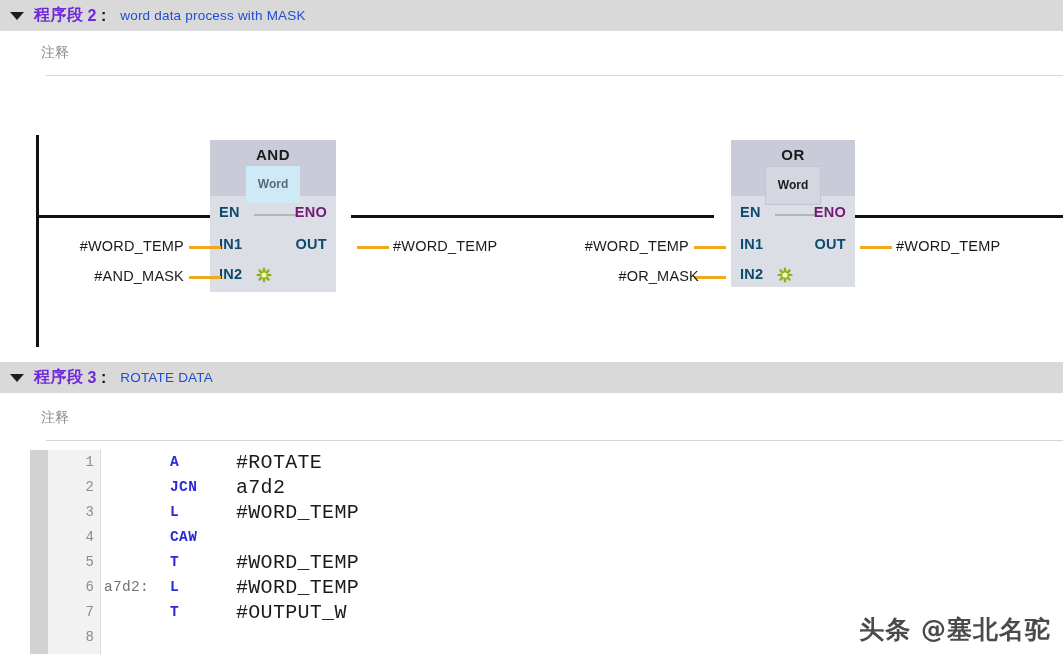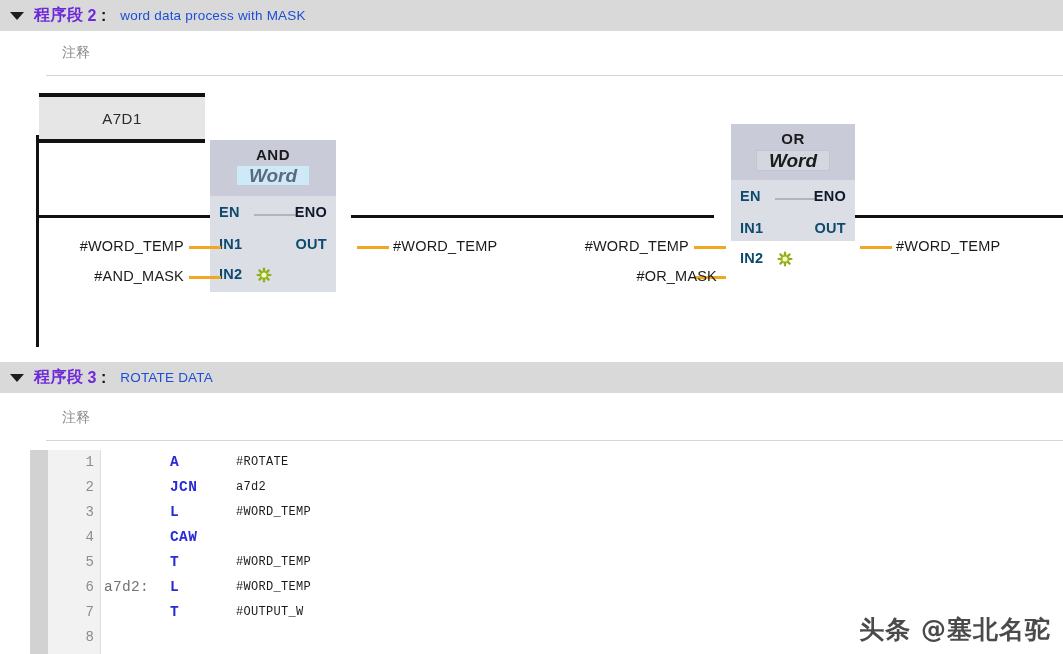--- a/index.html
+++ b/index.html
@@ -26,21 +26,21 @@
     margin-right:4px;white-space:nowrap;
   }
   .net-colon{font-weight:bold;font-size:16px;color:#111;margin-right:14px;}
   .net-desc{font-size:13.5px;color:#1d4ed8;letter-spacing:.2px;white-space:nowrap;}
 
   
   .comment-row{
     position:absolute;left:0;width:1063px;background:#fff;
   }
   .comment-row .cmt-inner{
-    position:absolute;left:62px;top:0;
+    position:absolute;left:41px;top:0;
   }
   .cmt-text{font-size:14px;color:#8a8a8a;line-height:20px;}
   .cmt-rule{
     position:absolute;left:46px;height:1px;background:#d6d6d6;right:0;
   }
 
   
   .lad{
     position:absolute;left:0;top:76px;width:1063px;height:277px;background:#fff;
   }
@@ -64,31 +64,31 @@
   .fb{
     position:absolute;background:#dcdee6;
   }
   .fb-head{
     height:56px;background:#c9ccd8;position:relative;
     display:flex;flex-direction:column;align-items:center;justify-content:flex-start;
     padding-top:4px;box-sizing:border-box;
   }
   .fb-name{font-size:15px;font-weight:bold;color:#1b1b1b;letter-spacing:.5px;line-height:21px;}
   .fb-type{
-    font-size:19px;font-weight:bold;color:#3b4a63;line-height:19px;
-    padding:0 12px;margin-top:1px;font-style:italic;
+    font-size:12px;font-weight:bold;color:#3b4a63;line-height:19px;
+    padding:9px 12px;margin-top:1px;
   }
   .fb-type.sel{background:#cfeaf7;color:#5a6a80;}
   .fb-type.box{background:#d4d7e0;border:1px solid #c3c6d1;color:#1b1b1b;}
 
   .fb-body{position:relative;}
   .pin{
     position:absolute;font-size:14.5px;font-weight:bold;color:#0c4a6e;letter-spacing:.3px;
   }
-  .pin.dim{color:#0f172a;font-weight:bold;margin-left:13px;}
+  .pin.dim{color:#701a75;font-weight:bold;margin-left:13px;}
   .eno-line{position:absolute;height:2px;background:#b4b4b4;}
 
   .star{position:absolute;width:16px;height:16px;}
 
   
   .wire{position:absolute;height:3px;background:#f0a81e;}
   .operand{
     position:absolute;font-size:14.5px;color:#1b1b1b;white-space:nowrap;letter-spacing:.2px;
   }
   .operand.r{text-align:right;}
@@ -117,21 +117,21 @@
     font-size:14.5px;color:#737373;line-height:25px;letter-spacing:.3px;
   }
   .op{
     position:absolute;left:170px;
     font-family:"Liberation Mono","DejaVu Sans Mono",monospace;
     font-size:14.5px;font-weight:bold;color:#2b2bd4;line-height:25px;letter-spacing:.4px;
   }
   .arg{
     position:absolute;left:236px;
     font-family:"Liberation Mono","DejaVu Sans Mono",monospace;
-    font-size:12px;color:#1b1b1b;line-height:25px;letter-spacing:.3px;
+    font-size:20px;color:#1b1b1b;line-height:25px;letter-spacing:.3px;
   }
 
   
   .watermark{
     position:absolute;right:12px;bottom:8px;
     font-size:25px;font-weight:bold;color:#3b3b3b;
     letter-spacing:1px;opacity:.92;white-space:nowrap;
     font-family:"DejaVu Sans",sans-serif;
   }
 </style>
@@ -150,23 +150,20 @@
 
 <div class="comment-row" style="top:31px;height:45px;">
   <div class="cmt-inner" style="top:11px;">
     <span class="cmt-text">注释</span>
   </div>
   <div class="cmt-rule" style="top:44px;"></div>
 </div>
 
 <div class="lad">
 
-  <div class="label-box">
-    <span>A7D1</span>
-  </div>
 
   <div class="power-rail"></div>
 
   <div class="rung-line" style="left:36px;top:139px;width:190px;"></div>
   <div class="rung-line" style="left:351px;top:139px;width:363px;"></div>
   <div class="rung-line" style="left:855px;top:139px;width:208px;"></div>
 
   <div class="fb" style="left:210px;top:64px;width:126px;height:152px;">
     <div class="fb-head">
       <div class="fb-name">AND</div>
@@ -197,21 +194,21 @@
   </div>
 
   <div class="wire" style="left:189px;top:170px;width:32px;"></div>
   <div class="wire" style="left:189px;top:200px;width:32px;"></div>
   <div class="wire" style="left:357px;top:170px;width:32px;"></div>
 
   <div class="operand r" style="left:29px;top:162px;width:155px;">#WORD_TEMP</div>
   <div class="operand r" style="left:29px;top:192px;width:155px;">#AND_MASK</div>
   <div class="operand" style="left:393px;top:162px;">#WORD_TEMP</div>
 
-  <div class="fb" style="left:731px;top:48px;width:124px;height:117px;">
+  <div class="fb" style="left:731px;top:64px;width:124px;height:147px;">
     <div class="fb-head">
       <div class="fb-name">OR</div>
       <div class="fb-type box">Word</div>
     </div>
     <div class="fb-body">
       <span class="pin" style="left:9px;top:8px;">EN</span>
       <div class="eno-line" style="left:44px;top:18px;width:42px;"></div>
       <span class="pin dim" style="right:9px;top:8px;">ENO</span>
 
       <span class="pin" style="left:9px;top:40px;">IN1</span>
@@ -231,21 +228,21 @@
         </svg>
       </span>
     </div>
   </div>
 
   <div class="wire" style="left:694px;top:170px;width:32px;"></div>
   <div class="wire" style="left:694px;top:200px;width:32px;"></div>
   <div class="wire" style="left:860px;top:170px;width:32px;"></div>
 
   <div class="operand r" style="left:534px;top:162px;width:155px;">#WORD_TEMP</div>
-  <div class="operand r" style="left:562px;top:192px;width:155px;">#OR_MASK</div>
+  <div class="operand r" style="left:544px;top:192px;width:155px;">#OR_MASK</div>
   <div class="operand" style="left:896px;top:162px;">#WORD_TEMP</div>
 
 </div>
 
 <div class="net-header" style="top:362px;">
   <div class="caret">
     <div class="caret-tri"></div>
   </div>
   <span class="net-title">程序段</span>
   <span class="net-title">3</span>

